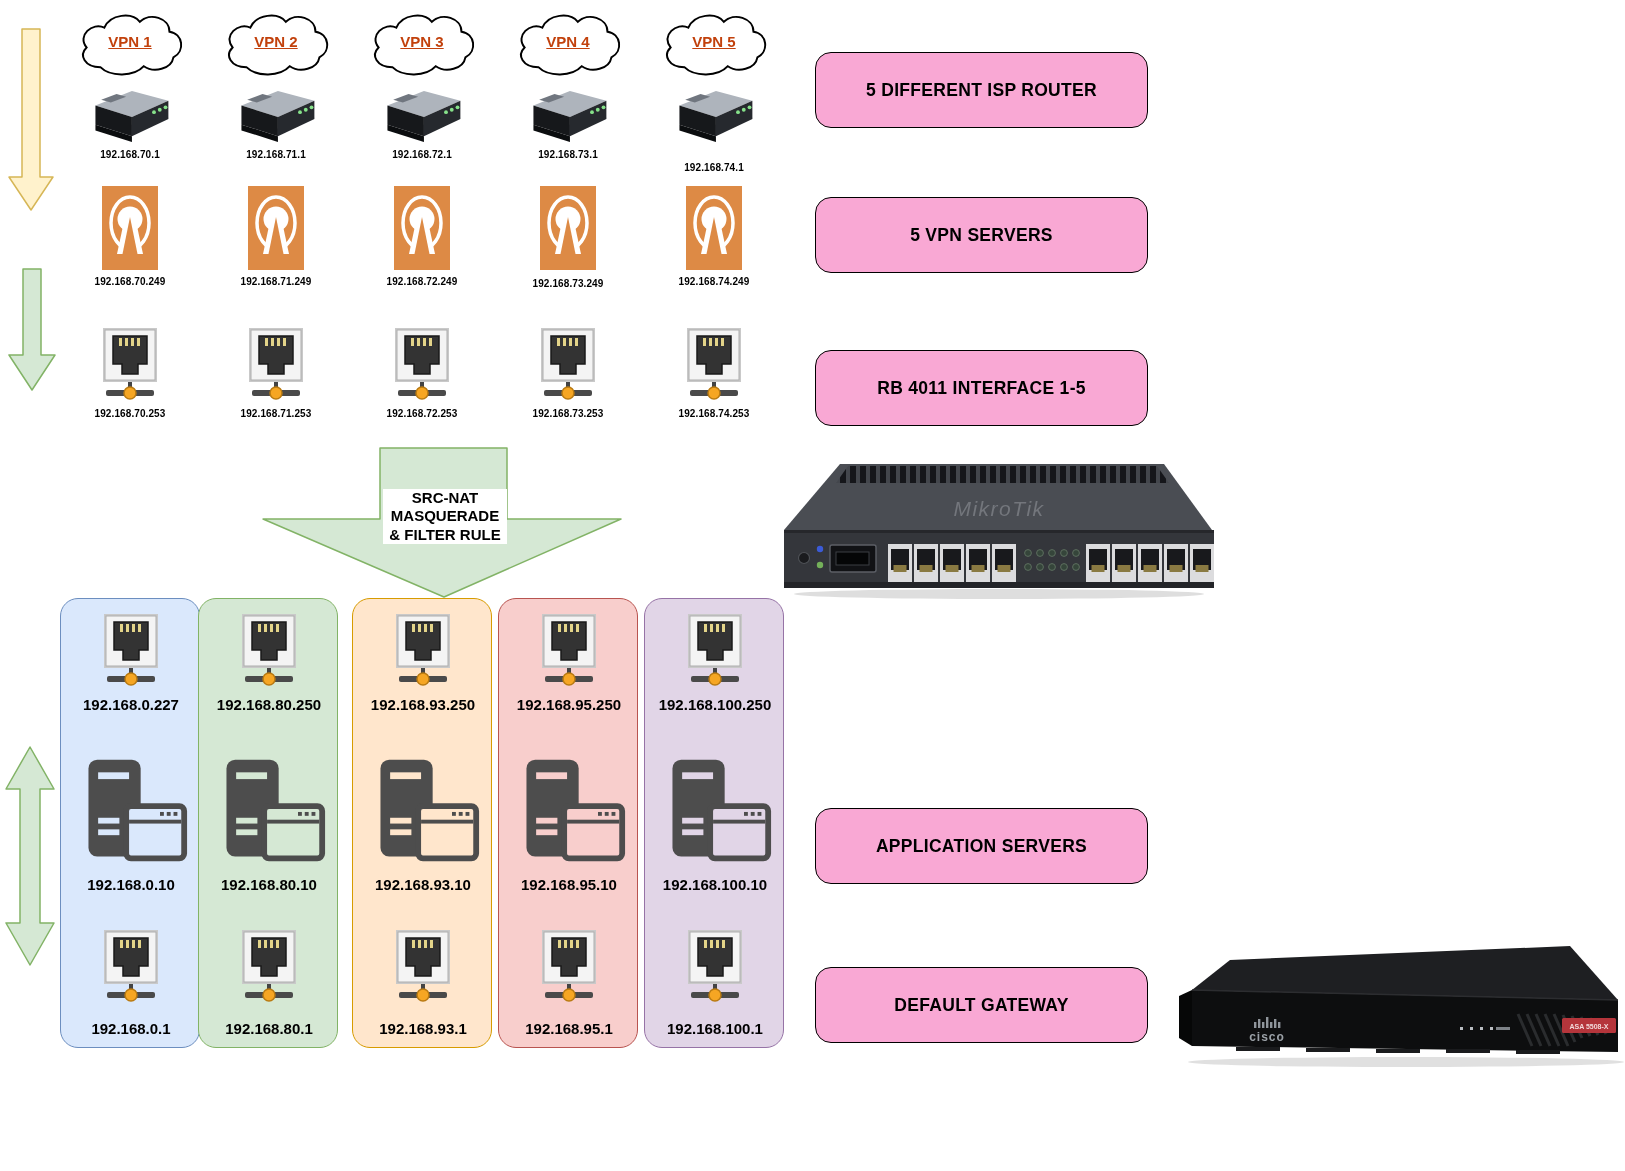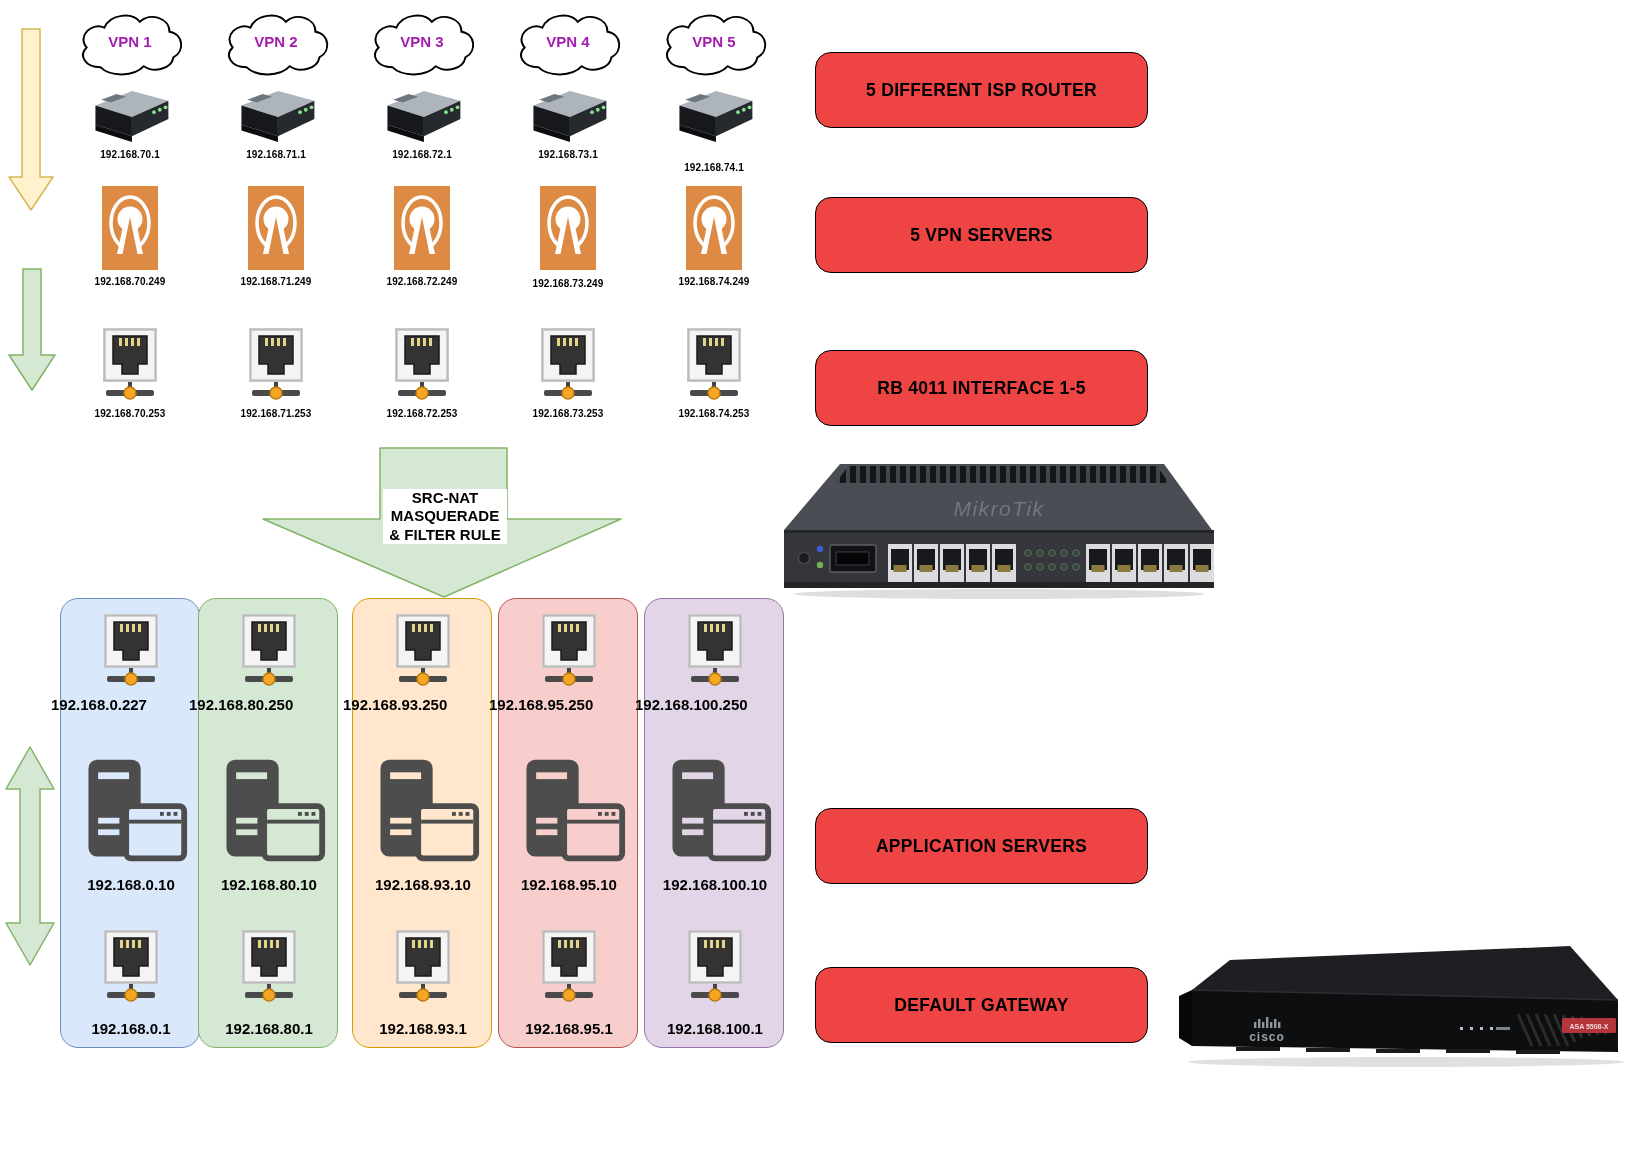--- a/index.html
+++ b/index.html
@@ -5,34 +5,34 @@
   html,body{margin:0;padding:0;background:#fff;}
   body{font-family:"Liberation Sans",sans-serif;}
   #canvas{position:relative;width:1625px;height:1171px;background:#fff;overflow:hidden;}
 
   .abs{position:absolute;}
 
   
   .chain-cell{position:absolute;width:140px;display:flex;justify-content:center;align-items:flex-start;}
   .ip-label{position:absolute;width:160px;margin-left:-10px;text-align:center;font-size:10px;font-weight:bold;color:#000;letter-spacing:.1px;}
   .cloud-wrap{position:relative;width:120px;height:74px;}
-  .cloud-text{position:absolute;left:0;top:0;width:100%;height:100%;display:flex;align-items:center;justify-content:center;padding-bottom:4px;box-sizing:border-box;font-size:15px;font-weight:bold;color:#a21caf;}
+  .cloud-text{position:absolute;left:0;top:0;width:100%;height:100%;display:flex;align-items:center;justify-content:center;padding-bottom:4px;box-sizing:border-box;font-size:15px;font-weight:bold;color:#c2410c;text-decoration:underline;}
 
   
   .netcol{position:absolute;top:598px;width:140px;height:450px;border-radius:18px;
           background:var(--cbg,#eee);border:1px solid var(--cbd,#999);box-sizing:border-box;}
   .netcol .icon-top{position:absolute;left:38px;top:14px;}
-  .netcol .ip-a{position:absolute;top:97px;left:-10px;width:160px;text-align:left;font-size:15px;font-weight:bold;}
+  .netcol .ip-a{position:absolute;top:97px;left:-10px;width:160px;text-align:center;font-size:15px;font-weight:bold;}
   .netcol .icon-server{position:absolute;left:12px;top:156px;}
   .netcol .ip-b{position:absolute;top:277px;left:-10px;width:160px;text-align:center;font-size:15px;font-weight:bold;}
   .netcol .icon-gw{position:absolute;left:38px;top:330px;}
   .netcol .ip-c{position:absolute;top:421px;left:-10px;width:160px;text-align:center;font-size:15px;font-weight:bold;}
 
   
-  .label-box{position:absolute;left:815px;width:333px;height:76px;background:#ef4444;border:1.6px solid #000;
+  .label-box{position:absolute;left:815px;width:333px;height:76px;background:#f9a8d4;border:1.6px solid #000;
              border-radius:16px;display:flex;align-items:center;justify-content:center;
              font-size:17.5px;font-weight:bold;color:#000;letter-spacing:.3px;box-sizing:border-box;text-align:center;}
 
   
   .srcnat-label{position:absolute;left:383px;top:489px;width:124px;background:#fff;text-align:center;
                 font-size:15px;font-weight:bold;line-height:1.22;color:#000;}
 
   svg{display:block;}
 </style>
 </head>

